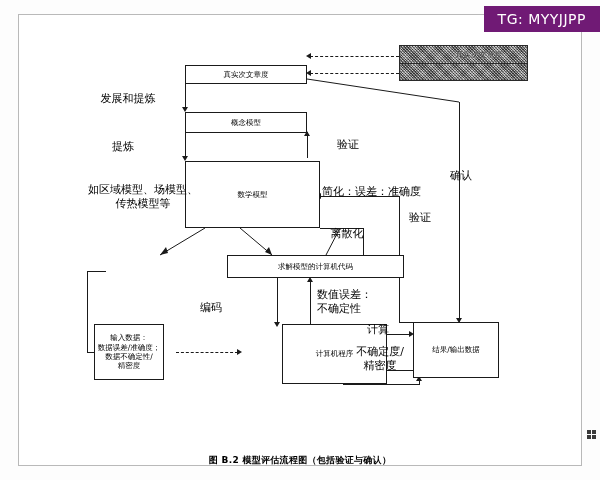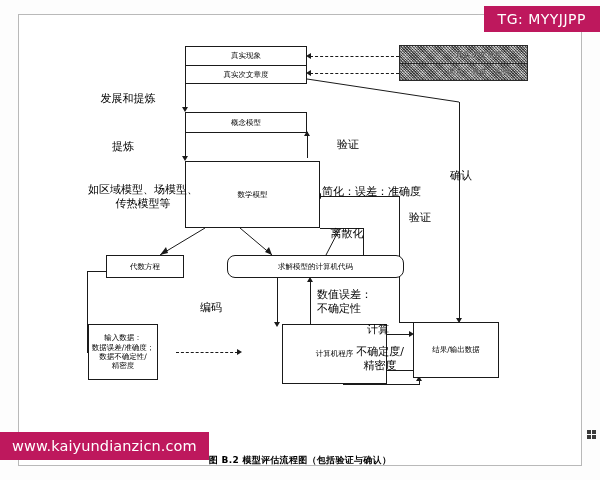--- a/index.html
+++ b/index.html
@@ -146,21 +146,21 @@
     font-size: 9px;
     font-weight: bold;
     color: #000;
     letter-spacing: .3px;
     z-index: 5;
   }
 
   
   .wm {
     position: absolute;
-    background: #be185d;
+    background: #701a75;
     color: #ffffff;
     display: flex;
     align-items: center;
     justify-content: center;
     z-index: 20;
   }
   #wm-top {
     right: 0;
     top: 6px;
     padding: 5px 14px;
@@ -251,57 +251,47 @@
 
     <line x1="205" y1="228" x2="160" y2="255" stroke="#1a1a1a" stroke-width="1"></line>
     <polygon points="160,255 168,253 166,247" fill="#1a1a1a"></polygon>
 
     <line x1="240" y1="228" x2="272" y2="255" stroke="#1a1a1a" stroke-width="1"></line>
     <polygon points="272,255 265,252 269,247" fill="#1a1a1a"></polygon>
 
     <line x1="340" y1="228" x2="326" y2="255" stroke="#1a1a1a" stroke-width="1"></line>
   </svg>
 
-  <div class="box" style="left:185px; top:46px; width:122px; height:20px;">
-    <div class="lines">
-      <div>真实现象</div>
-    </div>
-  </div>
 
   <div class="box" style="left:185px; top:65px; width:122px; height:19px;">
     <div class="lines">
       <div>真实次文章度</div>
     </div>
   </div>
 
   <div class="box" style="left:185px; top:112px; width:122px; height:21px;">
     <div class="lines">
       <div>概念模型</div>
     </div>
   </div>
 
   <div class="box" style="left:185px; top:161px; width:135px; height:67px;">
     <div class="lines">
       <div>数学模型</div>
     </div>
   </div>
 
-  <div class="box" style="left:106px; top:255px; width:78px; height:23px;">
-    <div class="lines">
-      <div>代数方程</div>
-    </div>
-  </div>
-
-  <div class="box" style="left:227px; top:255px; width:177px; height:23px;border-radius:8px;">
+
+  <div class="box" style="left:227px; top:255px; width:177px; height:23px;">
     <div class="lines">
       <div>求解模型的计算机代码</div>
     </div>
   </div>
 
-  <div class="box" style="left:88px; top:324px; width:70px; height:56px;">
+  <div class="box" style="left:94px; top:324px; width:70px; height:56px;">
     <div class="lines">
       <div>输入数据：</div>
       <div>数据误差/准确度；</div>
       <div>数据不确定性/</div>
       <div>精密度</div>
     </div>
   </div>
 
   <div class="box" style="left:238px; top:324px; width:105px; height:60px;margin-left:44px;">
     <div class="lines">
@@ -313,23 +303,20 @@
     <div class="lines">
       <div>结果/输出数据</div>
     </div>
   </div>
 
   <div class="shaded-box" style="left:399px; top:45px; width:129px; height:36px;">
     <div class="shaded-row">
       <span>真实次文章度</span>
     </div>
     <div class="shaded-div"></div>
-    <div class="shaded-row">
-      <span>调查、测试、实验</span>
-    </div>
   </div>
 
   <div class="label" style="left:88px; top:92px; width:80px;">发展和提炼</div>
 
   <div class="label" style="left:103px; top:140px; width:40px;">提炼</div>
 
   <div class="label multi" style="left:88px; top:183px; width:110px;">
     <div>如区域模型、场模型、</div>
     <div>传热模型等</div>
   </div>
@@ -354,16 +341,15 @@
   <div class="label" style="left:361px; top:323px; width:34px;">计算</div>
 
   <div class="label multi" style="left:352px; top:345px; width:56px;">
     <div>不确定度/</div>
     <div>精密度</div>
   </div>
 
   <div class="caption" style="top:422px;margin-top:32px;">图 B.2    模型评估流程图（包括验证与确认）</div>
 
   <div class="wm" id="wm-top">TG: MYYJJPP</div>
-  <div class="wm" id="wm-bottom">www.kaiyundianzicn.com</div>
   <div class="wm-badge"></div>
 
 </div>
 
 </body></html>

